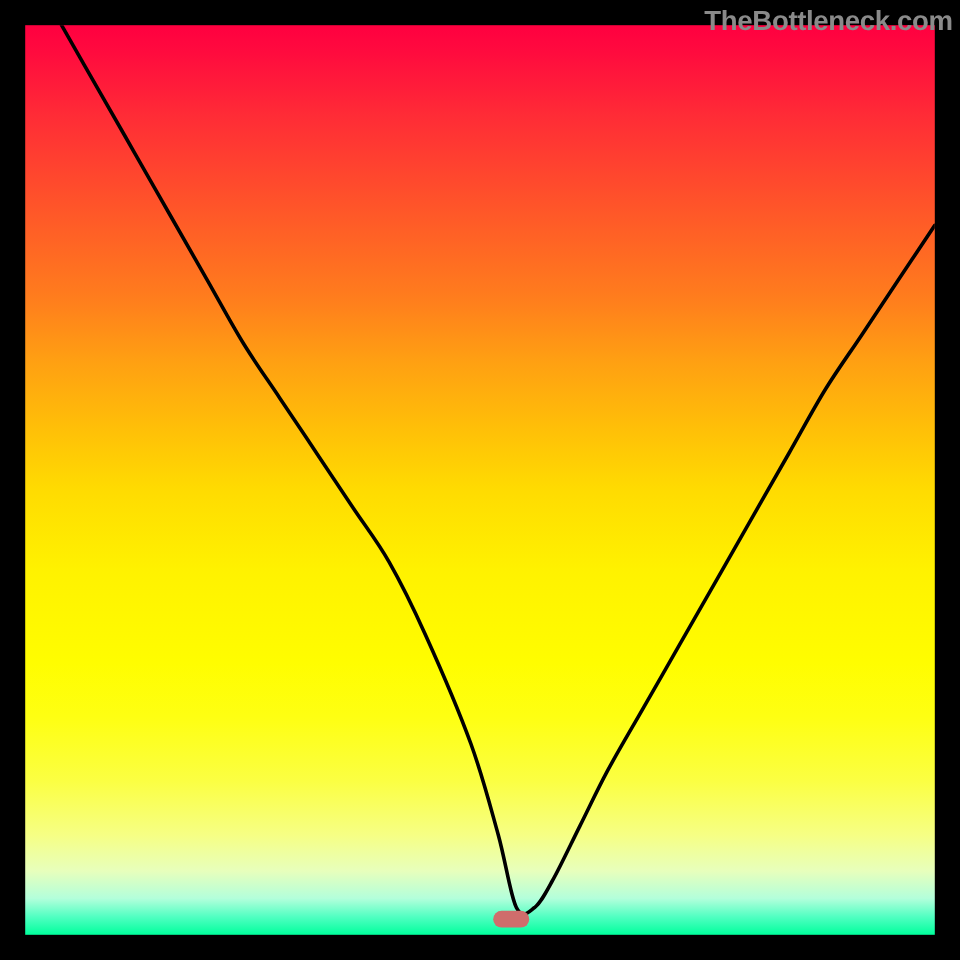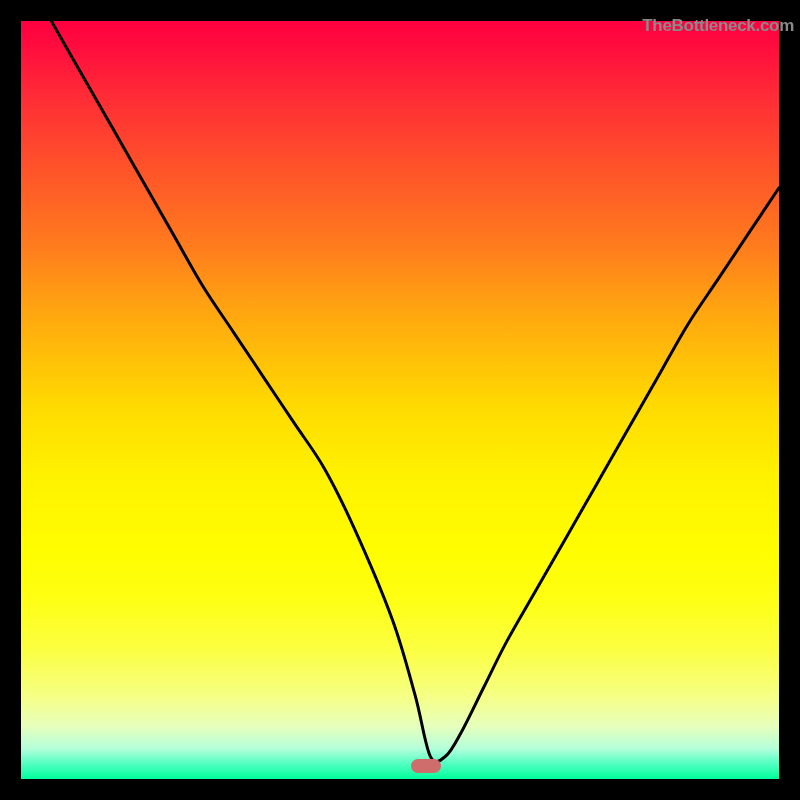--- a/index.html
+++ b/index.html
@@ -50,24 +50,24 @@
   .marker {
     position: absolute;
     width: 30px;
     height: 14px;
     background: #cf6d6c;
     border-radius: 7px;
     transform: translate(-50%, -50%);
   }
   .watermark {
     position: absolute;
-    top: 16px;
+    top: 4px;
     right: 6px;
     font-family: Arial, Helvetica, sans-serif;
-    font-size: 17px;
+    font-size: 23px;
     font-weight: bold;
     color: #8a8a8a;
     letter-spacing: -0.3px;
   }
 </style>
 </head>
 <body>
 
 <div class="plot-wrap">
   <div class="gradient-bg"></div>

